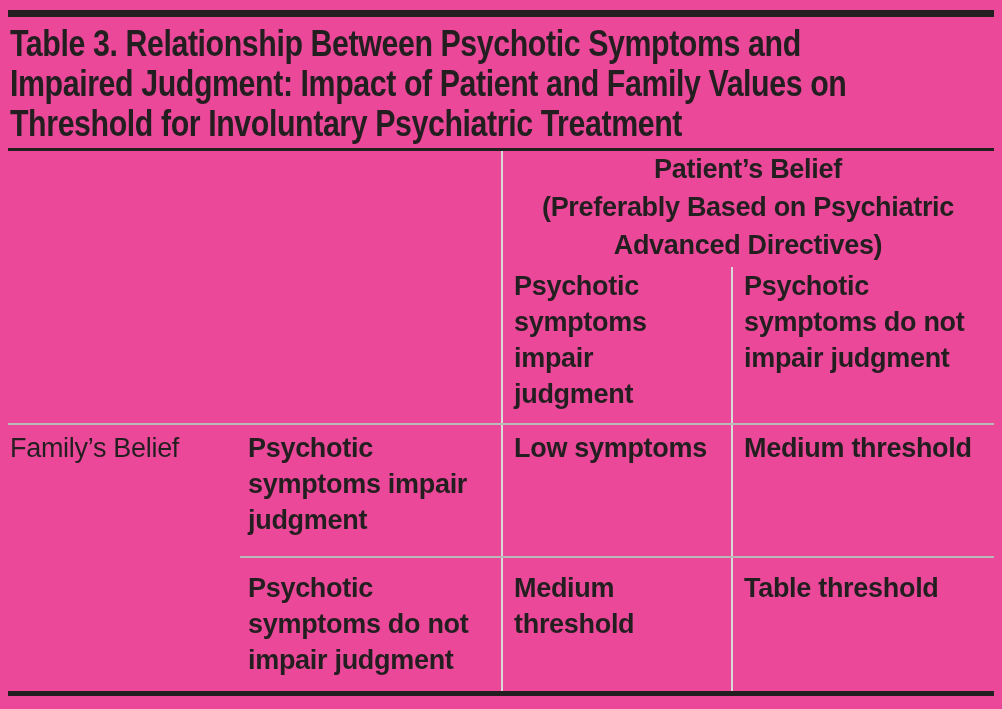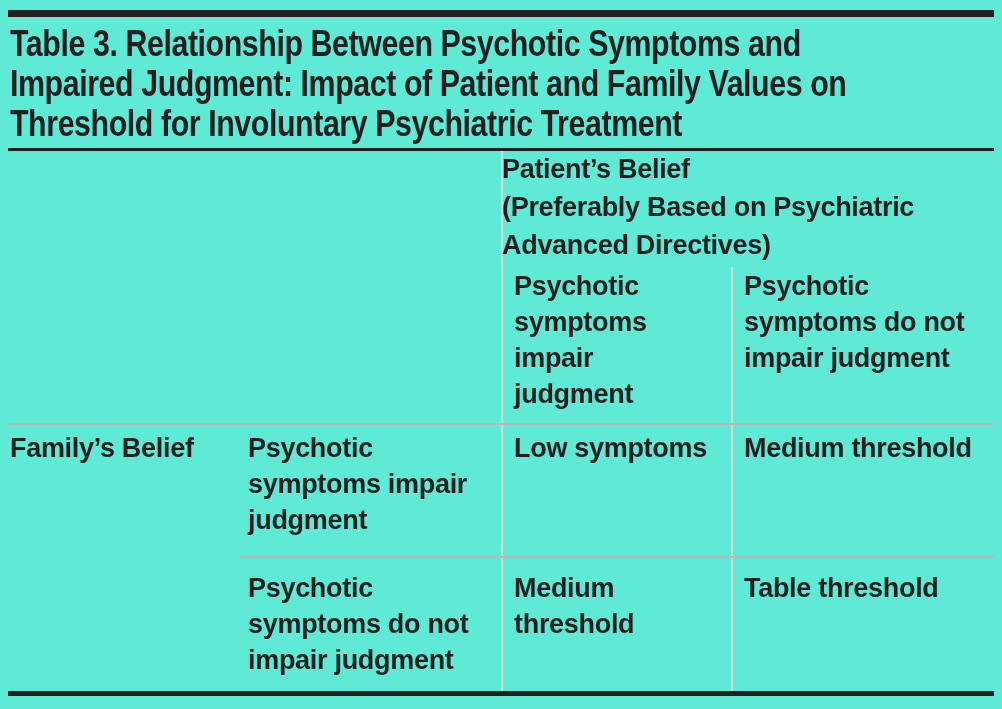--- a/index.html
+++ b/index.html
@@ -4,21 +4,21 @@
 <style>
   html, body {
     margin: 0;
     padding: 0;
     background: #ffffff;
   }
   .page {
     position: relative;
     width: 1002px;
     height: 709px;
-    background: #5eead4;
+    background: #ec4899;
     font-family: "Liberation Sans", sans-serif;
     color: #231f20;
     overflow: hidden;
   }
   .rule-dark {
     position: absolute;
     background: #231f20;
   }
   .rule-gray-h {
     position: absolute;
@@ -47,26 +47,27 @@
   }
   .cell {
     position: absolute;
     font-size: 27px;
     line-height: 36px;
     letter-spacing: -0.3px;
     white-space: pre;
     color: #231f20;
     font-weight: bold;
   }
-  .bold { font-weight: bold; }
+  .bold { font-weight: normal; }
   .group-header {
     position: absolute;
     left: 502px;
     top: 150px;
     width: 492px;
+    text-align: center;
     font-weight: bold;
     font-size: 27px;
     line-height: 38px;
     letter-spacing: -0.3px;
     white-space: pre;
     color: #231f20;
   }
 </style>
 </head>
 <body>

